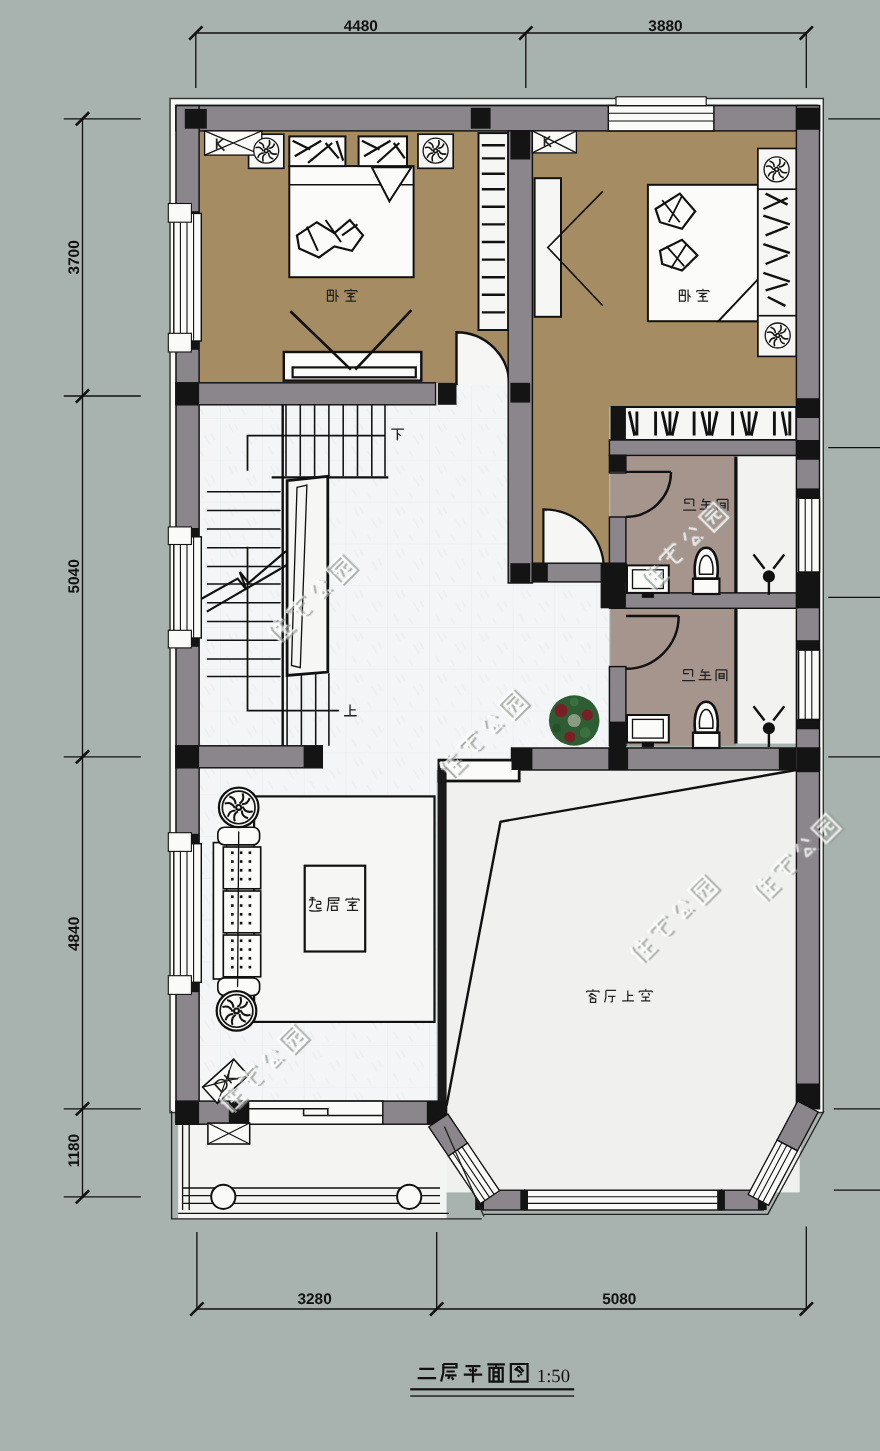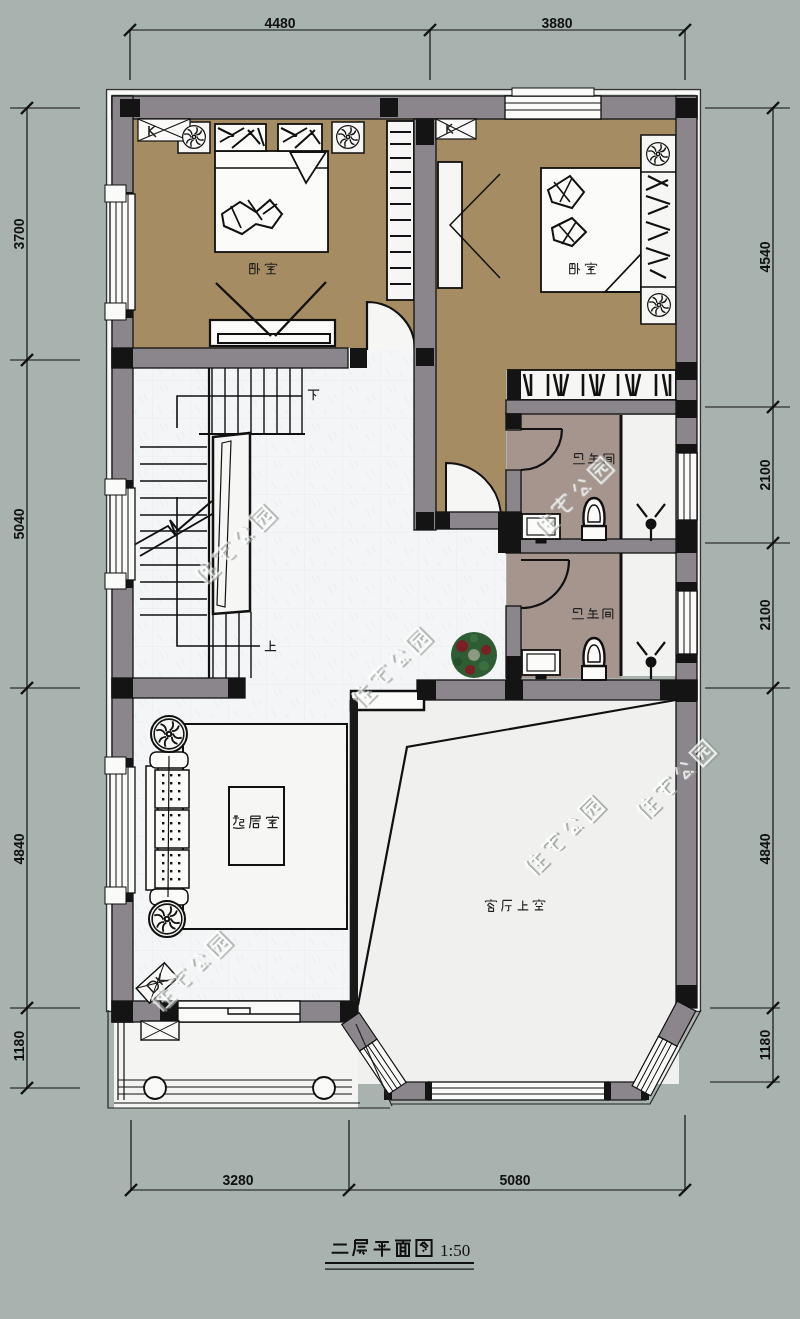--- a/index.html
+++ b/index.html
@@ -1,15 +1,15 @@
 <!DOCTYPE html>
 <html><head><meta charset="utf-8">
 <style>
 html,body{margin:0;padding:0;background:#a8b2ae;}
-#page{width:636px;height:1319px;position:relative;font-family:"Liberation Sans",sans-serif;}
+#page{width:636px;height:1319px;position:relative;font-family:"Liberation Sans",sans-serif;margin-left:48px;}
 svg{display:block}
 .dim{font:bold 14px "Liberation Sans",sans-serif;fill:#111;}
 #labels use{stroke-width:8;}
 #title use{stroke-width:10;}
 .wmo use{stroke-width:8;color:#969d96;}
 .wmw use{stroke-width:9;color:#ffffff;}
 </style></head>
 <body>
 <div id="page">
 <svg width="800" height="1319" viewBox="0 0 800 1319">

